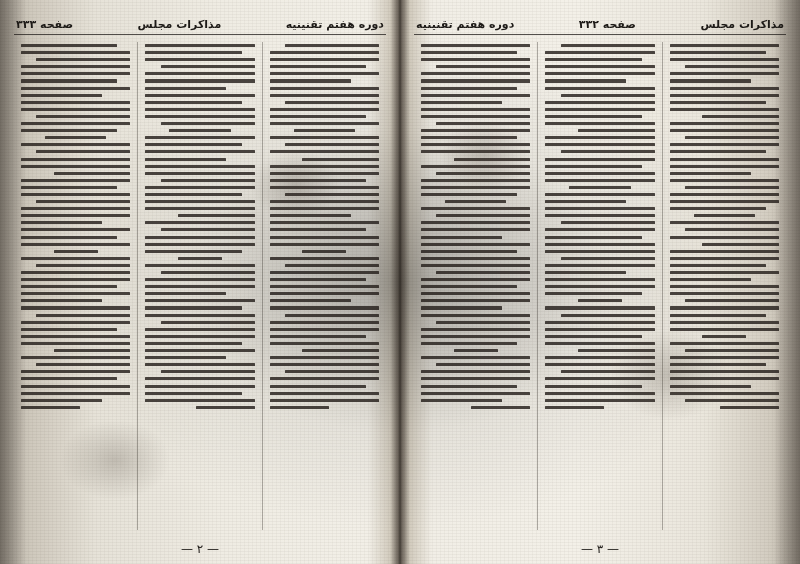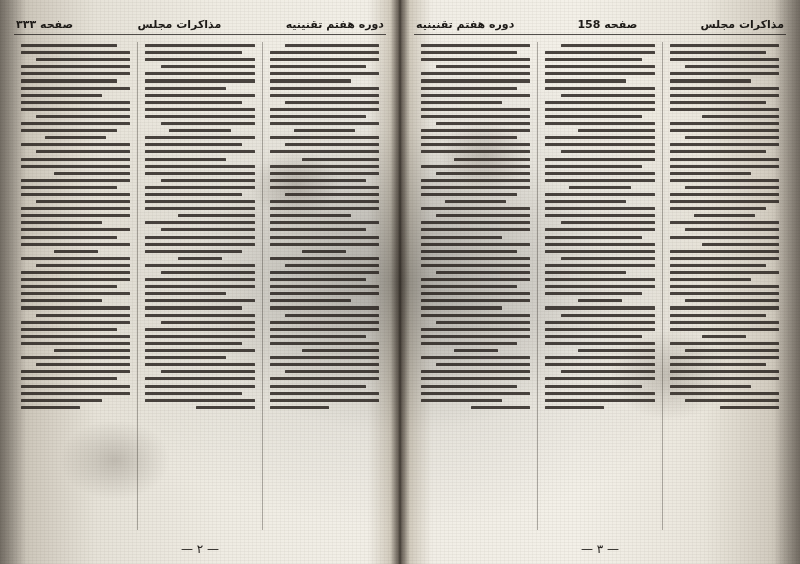--- a/index.html
+++ b/index.html
@@ -87,21 +87,21 @@
 </style>
 </head>
 <body>
 
 <div class="page">
   <div class="grain"></div>
 
   <div class="leaf right">
     <div class="hdr">
       <span class="t">مذاکرات مجلس</span>
-      <span class="t">صفحه 158</span>
+      <span class="t">صفحه ۳۳۲</span>
       <span class="t">دوره هفتم تقنینیه</span>
     </div>
     <div class="rule"></div>
 
     <div class="cols">
       <div class="col">
         <div class="lines">
           <div class="ln"></div>
             <div class="ln i1"></div>
             <div class="ln"></div>

